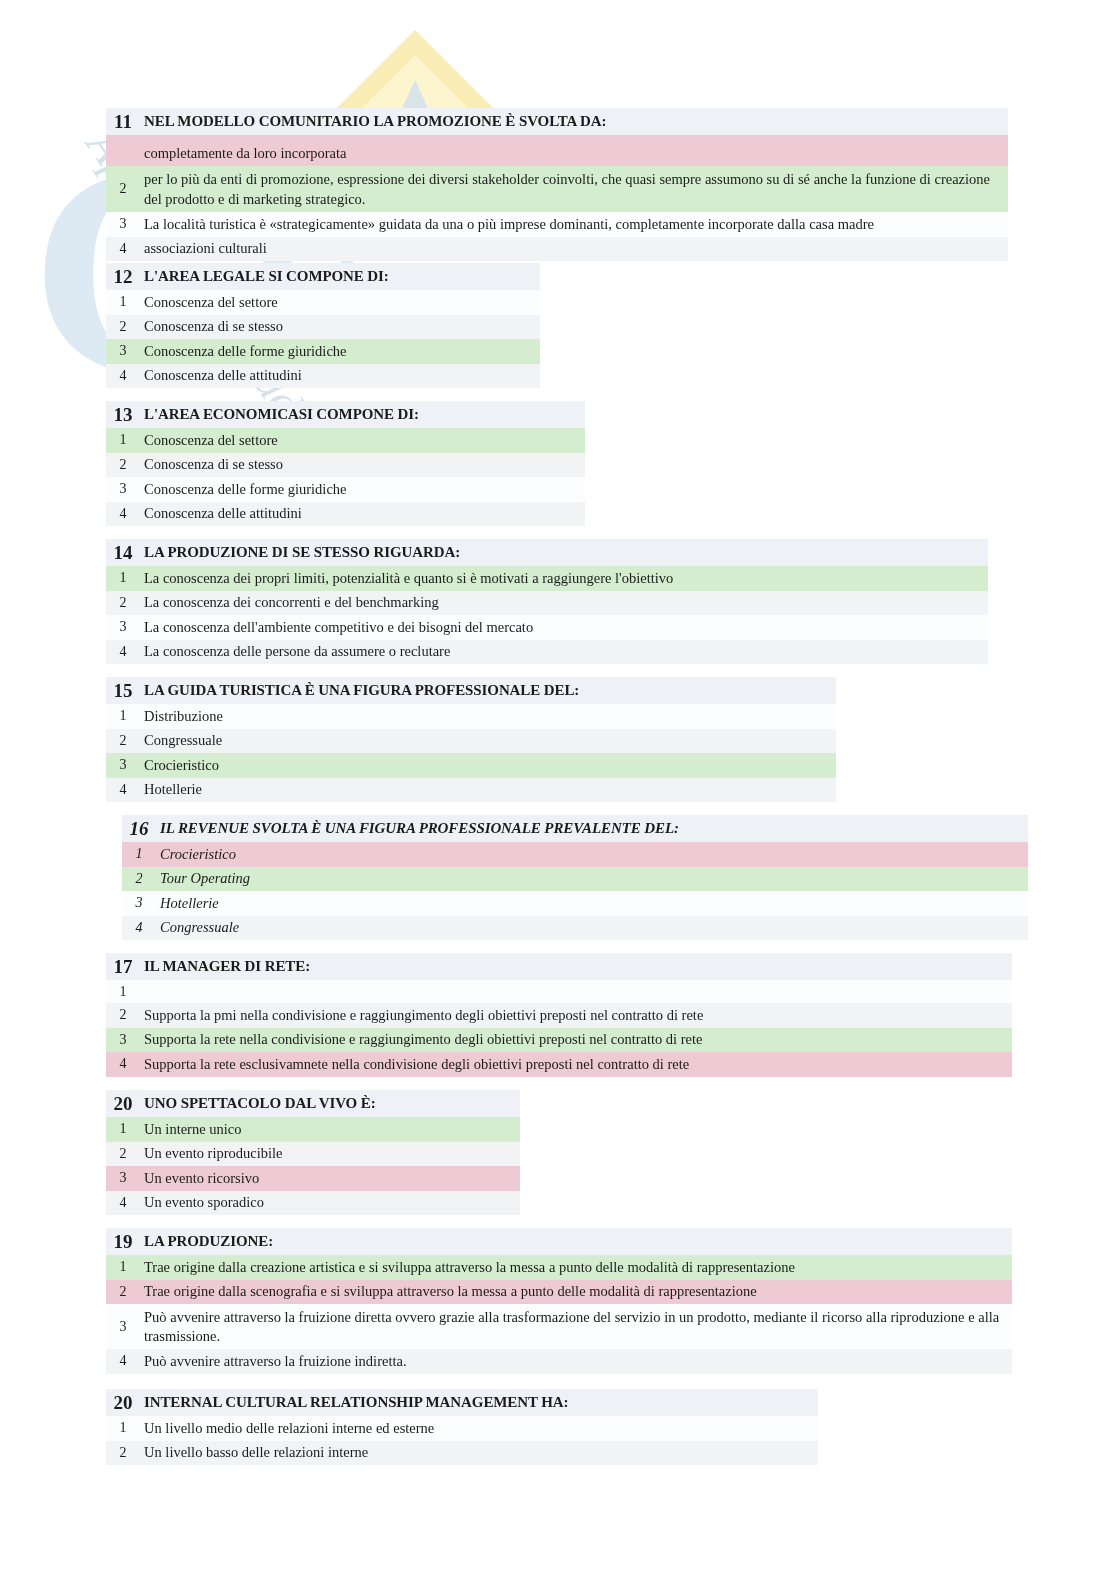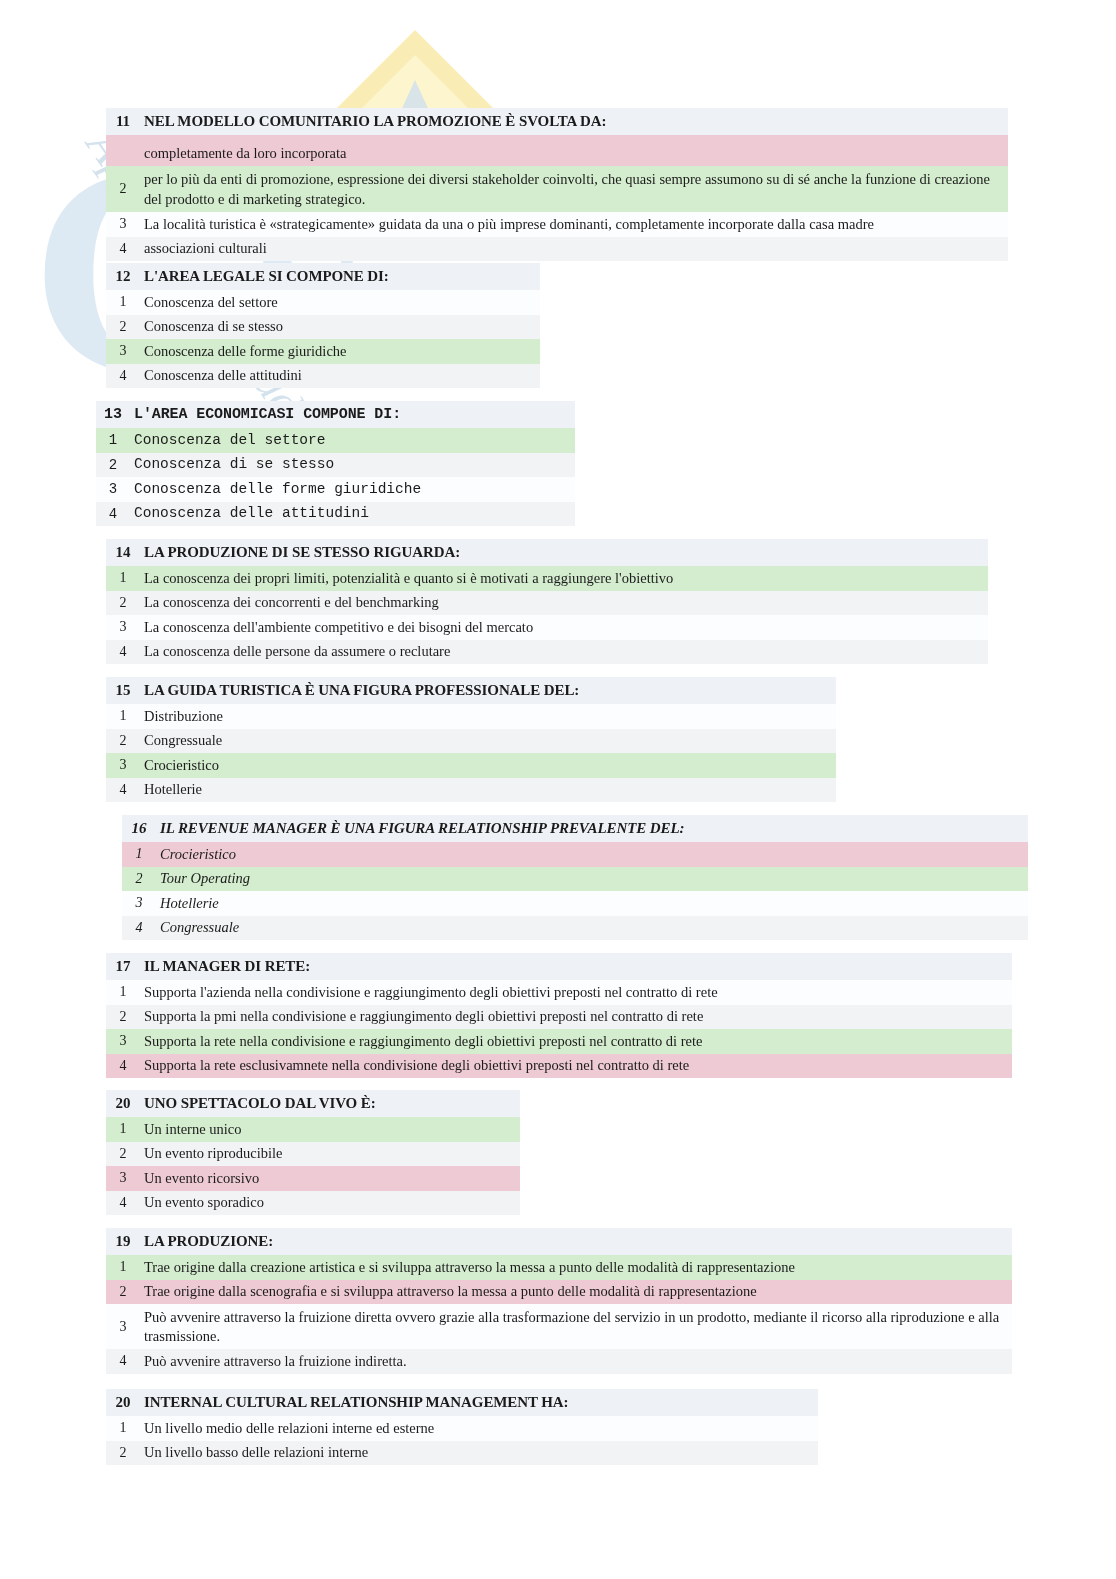--- a/index.html
+++ b/index.html
@@ -77,21 +77,21 @@
     align-items: center;
     font-weight: bold;
     font-size: 15px;
     color: #1b1b1b;
     letter-spacing: -0.1px;
   }
   .qhead .qnum {
     width: 34px;
     text-align: center;
     flex: 0 0 34px;
-    font-size: 15px;
+    font-size: 19px;
   }
   .qhead .qtext {
     padding-left: 4px;
   }
 
   .opt {
     display: flex;
     align-items: flex-end;
     min-height: 22.5px;
     font-size: 14.5px;
@@ -171,21 +171,21 @@
       </div>
       <div class="opt bg-green" style="min-height: 23px;">
         <div class="onum">3</div>
         <div class="otext">Conoscenza delle forme giuridiche</div>
       </div>
       <div class="opt bg-gray" style="min-height: 23px;">
         <div class="onum">4</div>
         <div class="otext">Conoscenza delle attitudini</div>
       </div>
     </div>
-    <div class="qblock" style="left: 96px; top: 401px; width: 479px; font-family: Liberation Mono, monospace;">
+    <div class="qblock" style="left: 106px; top: 401px; width: 479px;">
       <div class="qhead">
         <div class="qnum">13</div>
         <div class="qtext">L'AREA ECONOMICASI COMPONE DI:</div>
       </div>
       <div class="opt bg-green" style="min-height: 23px;">
         <div class="onum">1</div>
         <div class="otext">Conoscenza del settore</div>
       </div>
       <div class="opt bg-gray" style="min-height: 23px;">
         <div class="onum">2</div>
@@ -240,21 +240,21 @@
         <div class="otext">Crocieristico</div>
       </div>
       <div class="opt bg-gray" style="min-height: 23px;">
         <div class="onum">4</div>
         <div class="otext">Hotellerie</div>
       </div>
     </div>
     <div class="qblock" style="left: 122px; top: 815px; width: 906px; font-style: italic;">
       <div class="qhead">
         <div class="qnum">16</div>
-        <div class="qtext">IL REVENUE MANAGER È UNA FIGURA RELATIONSHIP PREVALENTE DEL:</div>
+        <div class="qtext">IL REVENUE SVOLTA È UNA FIGURA PROFESSIONALE PREVALENTE DEL:</div>
       </div>
       <div class="opt bg-pink" style="min-height: 23px;">
         <div class="onum">1</div>
         <div class="otext">Crocieristico</div>
       </div>
       <div class="opt bg-green" style="min-height: 23px;">
         <div class="onum">2</div>
         <div class="otext">Tour Operating</div>
       </div>
       <div class="opt bg-white" style="min-height: 23px;">
@@ -266,21 +266,20 @@
         <div class="otext">Congressuale</div>
       </div>
     </div>
     <div class="qblock" style="left: 106px; top: 953px; width: 906px;">
       <div class="qhead">
         <div class="qnum">17</div>
         <div class="qtext">IL MANAGER DI RETE:</div>
       </div>
       <div class="opt bg-white" style="min-height: 23px;">
         <div class="onum">1</div>
-        <div class="otext">Supporta l'azienda nella condivisione e raggiungimento degli obiettivi preposti nel contratto di rete</div>
       </div>
       <div class="opt bg-gray" style="min-height: 23px;">
         <div class="onum">2</div>
         <div class="otext">Supporta la pmi nella condivisione e raggiungimento degli obiettivi preposti nel contratto di rete</div>
       </div>
       <div class="opt bg-green" style="min-height: 23px;">
         <div class="onum">3</div>
         <div class="otext">Supporta la rete nella condivisione e raggiungimento degli obiettivi preposti nel contratto di rete</div>
       </div>
       <div class="opt bg-pink" style="min-height: 23px;">

